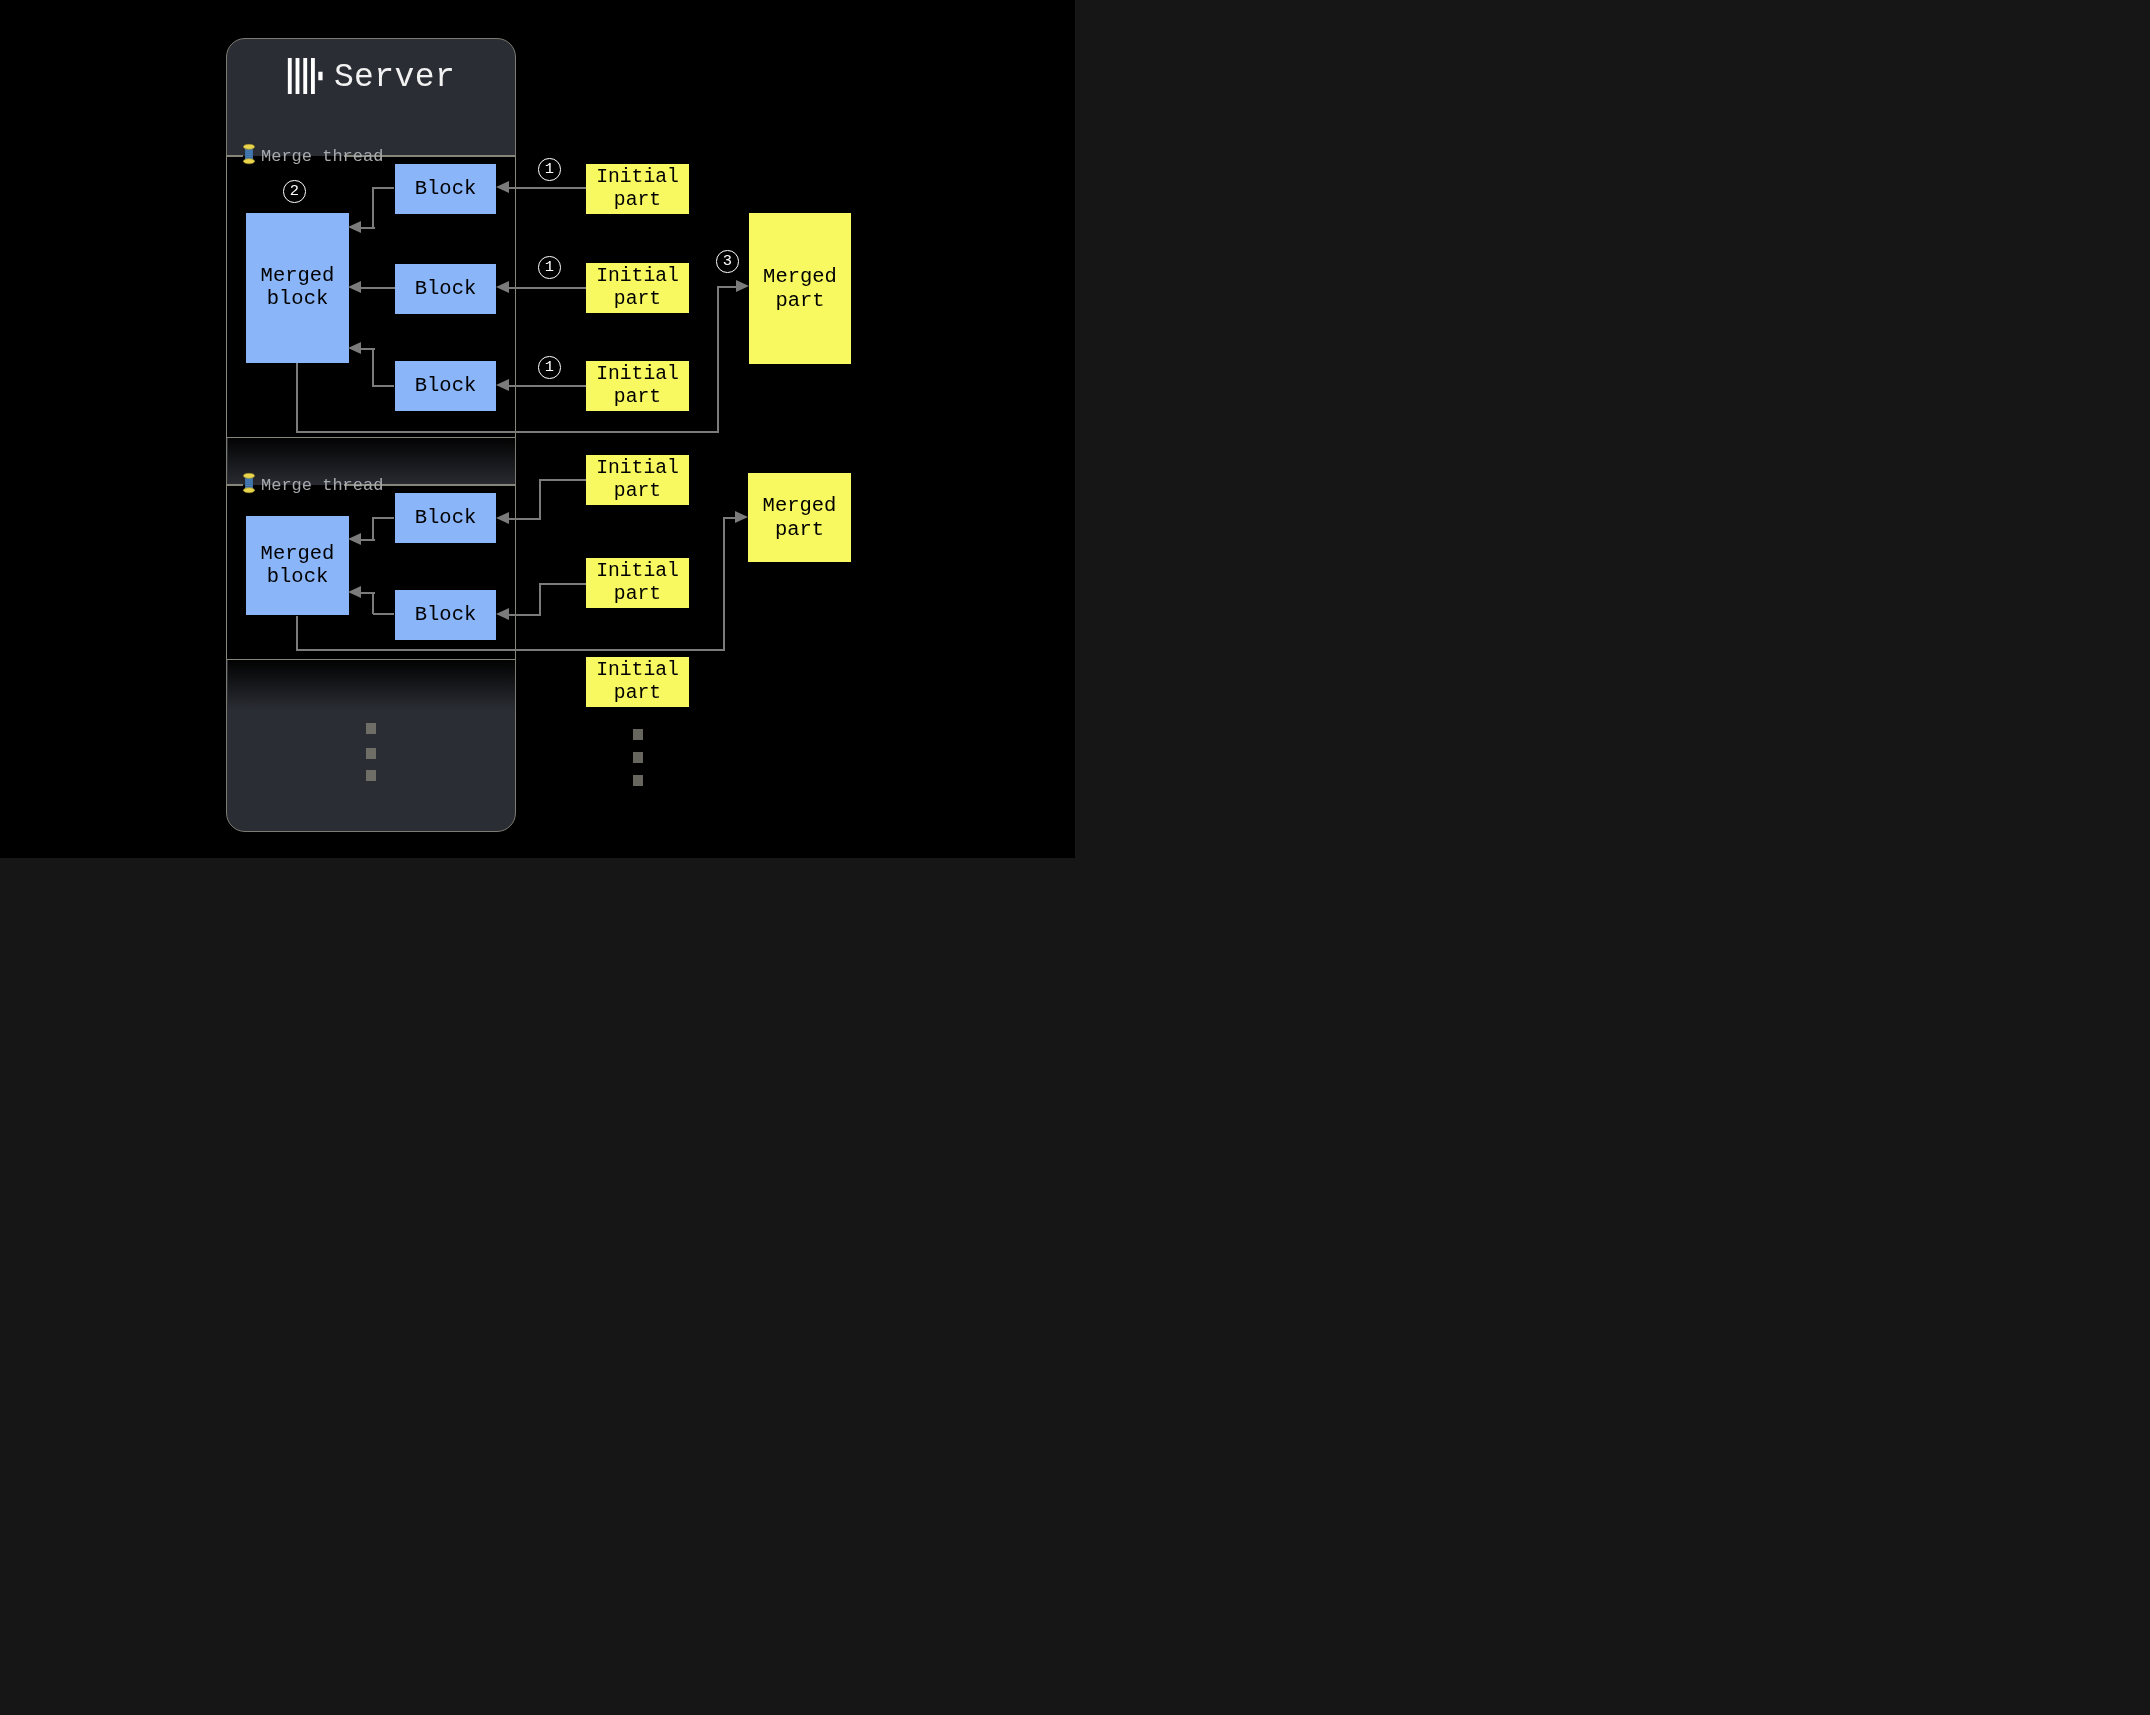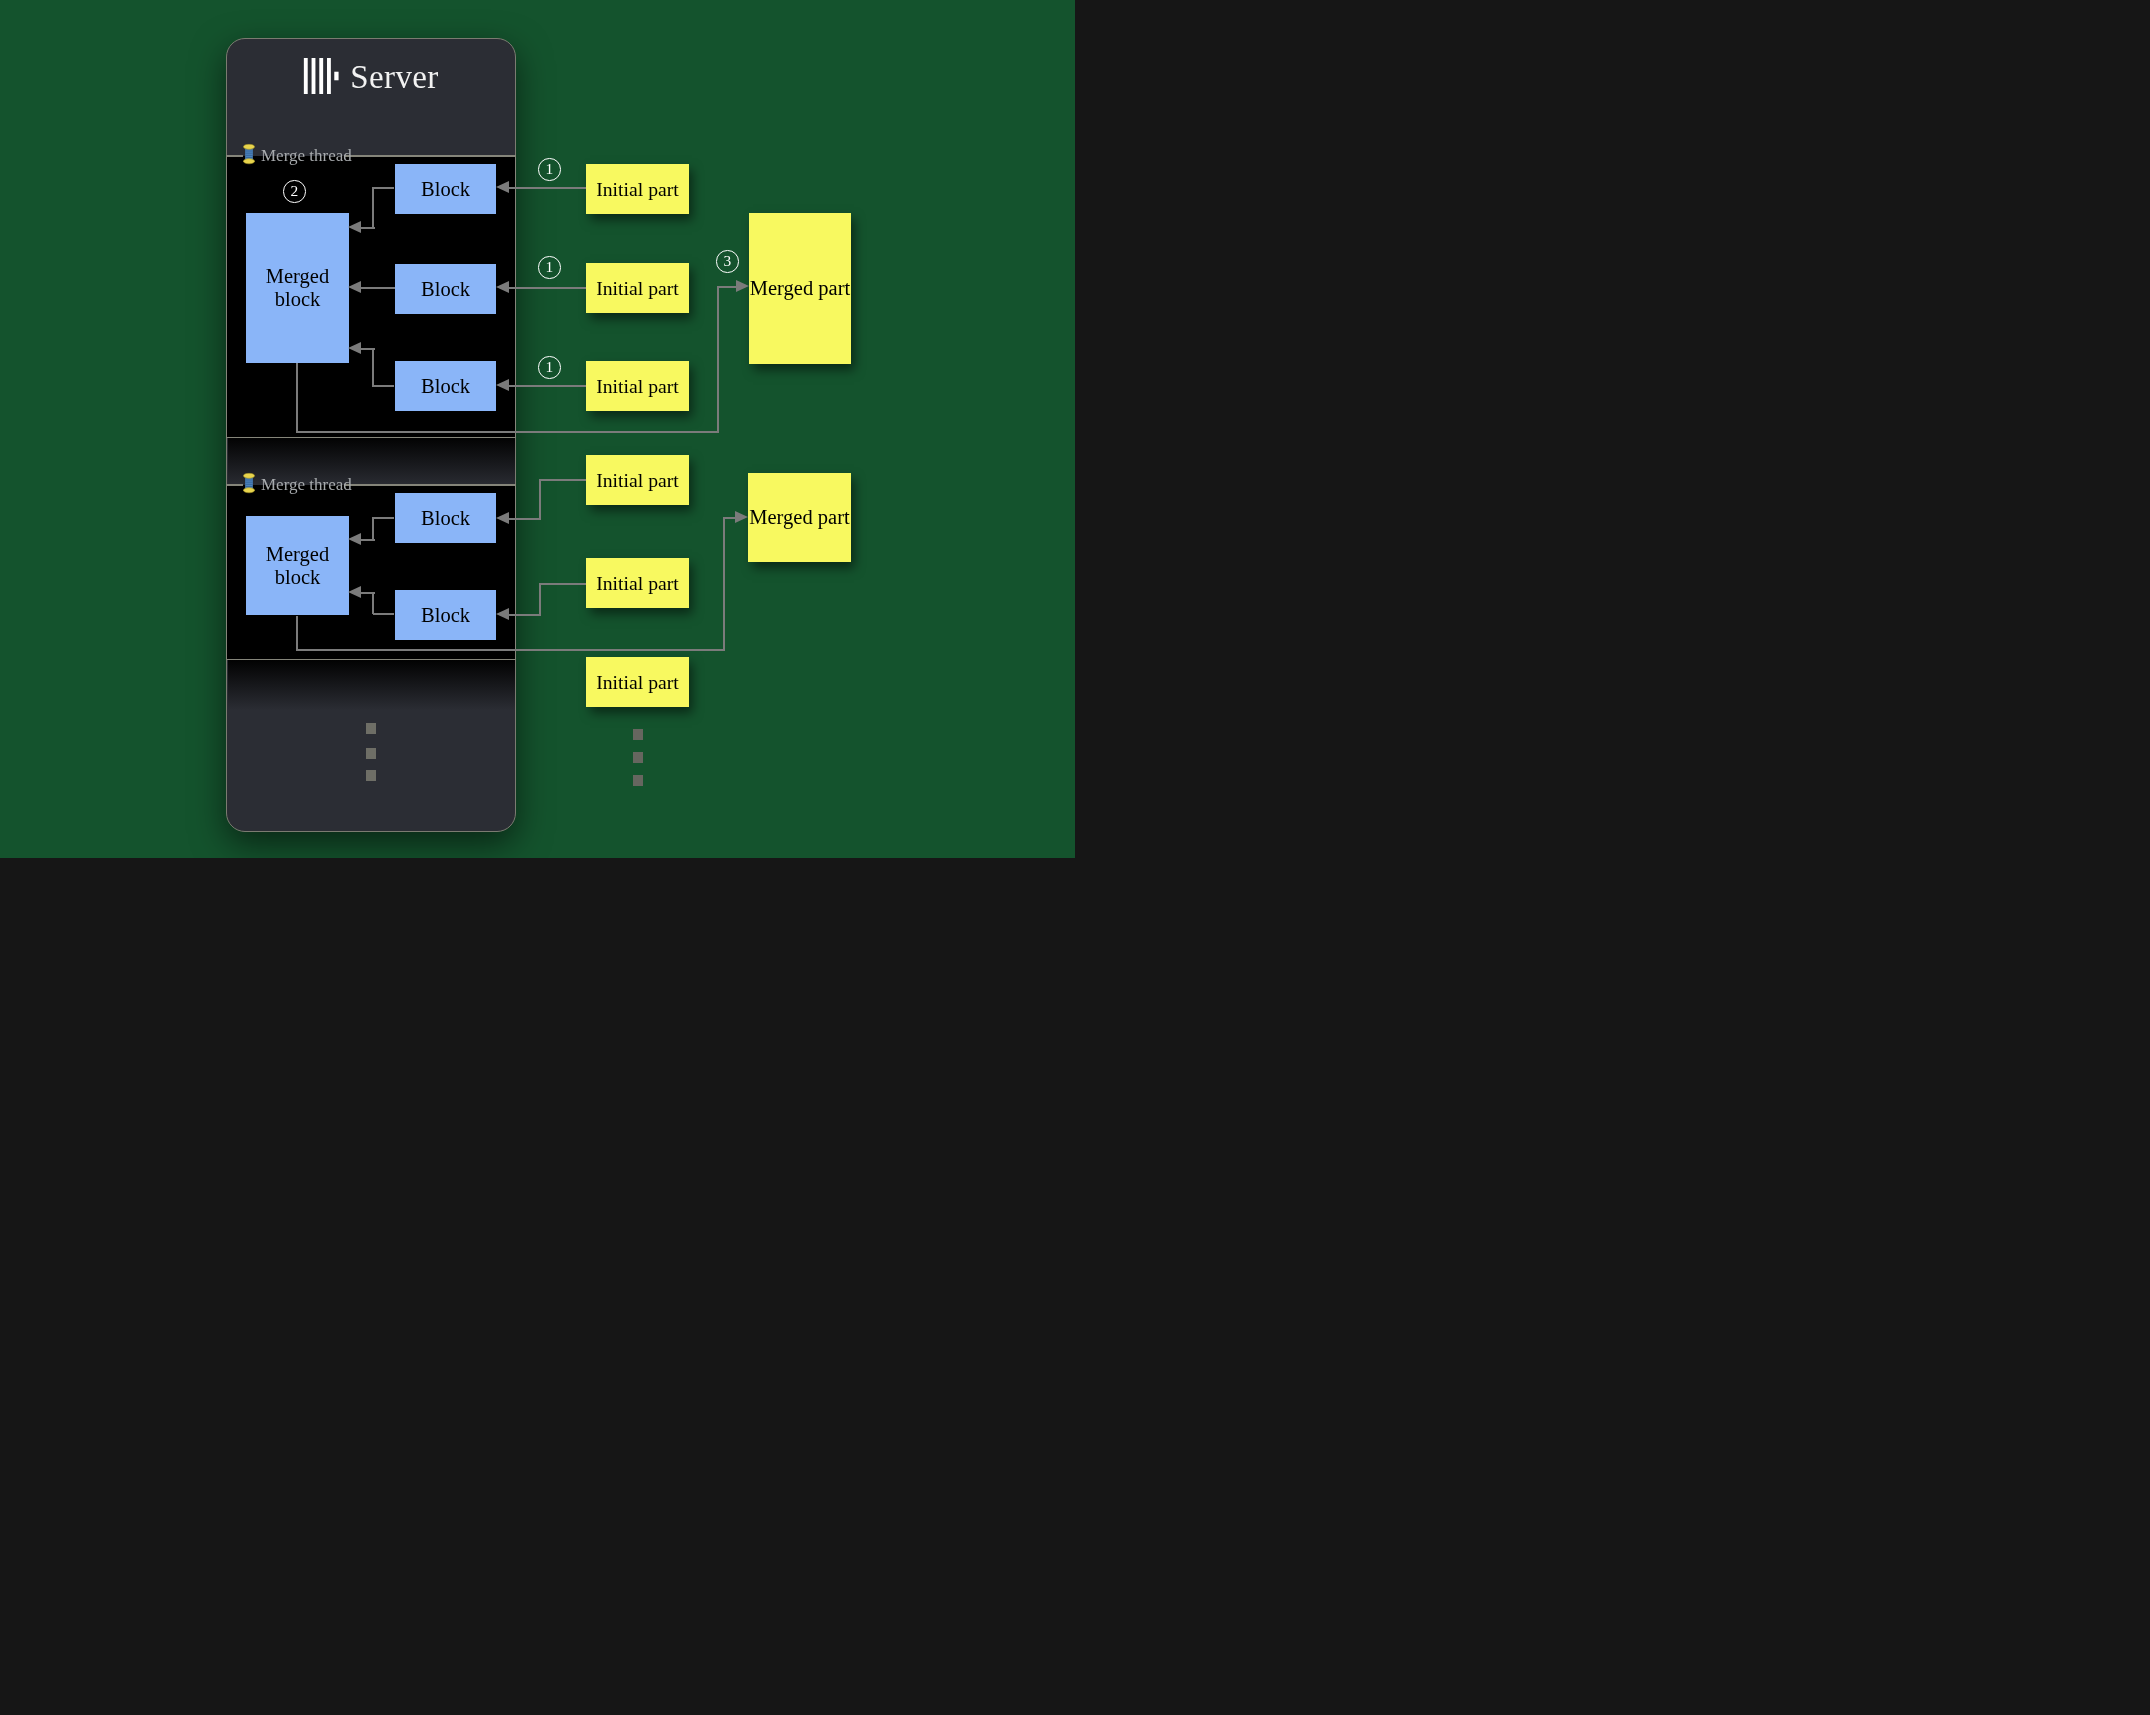--- a/index.html
+++ b/index.html
@@ -1,17 +1,17 @@
 <!DOCTYPE html>
 <html style="font-size:13.7px"><head>
 <meta charset="utf-8">
 <style>
   html,body{margin:0;padding:0;background:#161616;}
-  .stage{position:relative;width:1075px;height:858px;background:#14532d;overflow:hidden;
-         font-family:Liberation Serif, serif;}
+  .stage{position:relative;width:1075px;height:858px;background:#000000;overflow:hidden;
+         font-family:Liberation Mono, monospace;}
   
   .panel{position:absolute;left:226px;top:38px;width:290px;height:794px;
          background:#2b2d34;border:1.7px solid #7b7b71;border-radius:19px;
          box-shadow:0 12px 34px rgba(0,0,0,.55);box-sizing:border-box;}
   .server-header{position:absolute;left:226px;top:57px;width:290px;height:41px;
          display:flex;align-items:center;justify-content:center;gap:11px;}
   .server-title{color:#f2f2f2;font-size:33px;letter-spacing:0.4px;}
   .fade{position:absolute;left:228px;width:287px;height:50px;
         background:linear-gradient(#020202,#2b2d34);}
   #fade1{top:437px;} #fade2{top:660px;}

